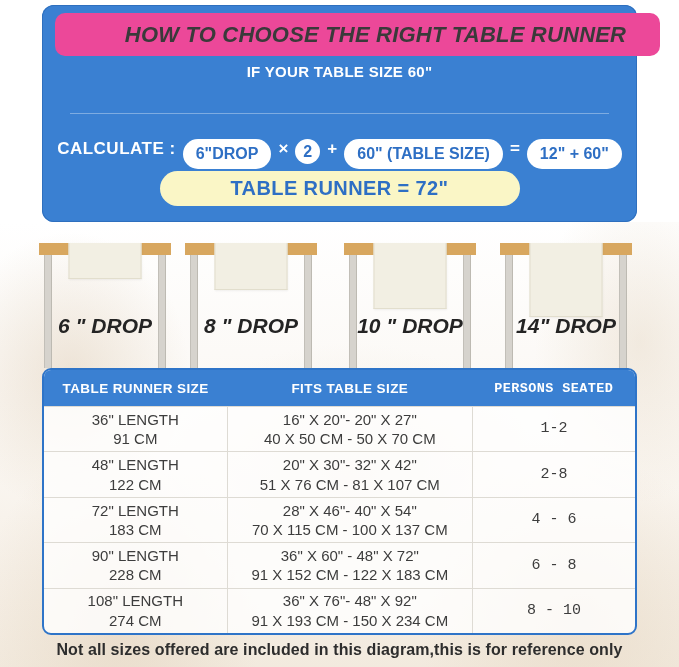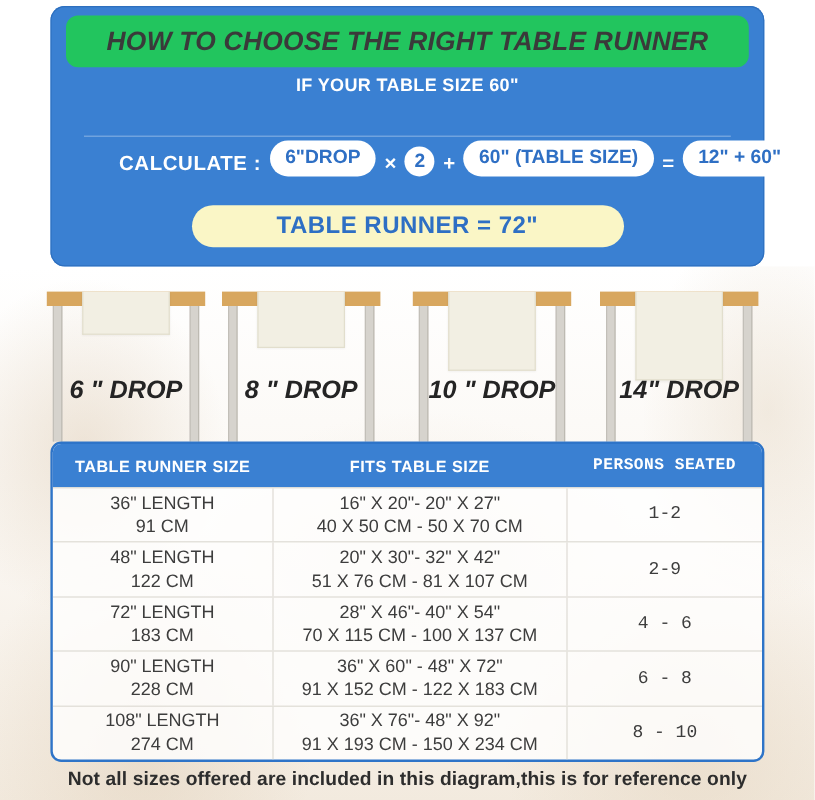--- a/index.html
+++ b/index.html
@@ -12,32 +12,32 @@
       radial-gradient(170px 200px at 70px 150px, rgba(214,192,163,0.38), transparent 70%),
       radial-gradient(150px 230px at 640px 120px, rgba(221,203,177,0.35), transparent 70%),
       radial-gradient(260px 180px at 350px 250px, rgba(228,213,192,0.30), transparent 72%),
       radial-gradient(200px 260px at 120px 400px, rgba(219,199,173,0.40), transparent 70%),
       radial-gradient(230px 240px at 580px 400px, rgba(224,206,181,0.42), transparent 70%),
       linear-gradient(180deg, rgba(255,255,255,0) 0%, rgba(244,236,225,0.55) 60%, rgba(238,227,211,0.75) 100%);}
 
   
   .banner{position:absolute;left:42px;top:5px;width:595px;height:217px;background:#3a80d2;
           border-radius:12px;box-shadow:0 0 0 1px #2e6fbe inset;}
-  .title-box{position:absolute;left:13px;top:8px;width:569px;height:43px;background:#22c55e;
-             border-radius:10px;display:flex;align-items:center;justify-content:center;}
+  .title-box{position:absolute;left:13px;top:8px;width:569px;height:43px;background:#ec4899;
+             border-radius:10px;display:flex;align-items:center;justify-content:center;padding-left:36px;}
   .title-box h1{margin:0;font-size:22px;font-weight:bold;font-style:italic;color:#3a3a3a;
                 letter-spacing:0.2px;white-space:nowrap;}
   .intro-line{position:absolute;left:0;width:100%;text-align:center;color:#ffffff;
               font-weight:bold;margin:0;}
   .intro-1{top:58px;font-size:15px;letter-spacing:0.3px;}
   .intro-2{top:80px;font-size:15px;letter-spacing:0.2px;}
   .divider{position:absolute;left:28px;top:108px;width:539px;height:1px;
            background:rgba(255,255,255,0.35);}
-  .formula{position:absolute;left:0;top:108px;width:100%;height:34px;display:flex;
-           align-items:flex-end;justify-content:center;gap:7px;margin-left:42px;}
+  .formula{position:absolute;left:0;top:134px;width:100%;height:34px;display:flex;
+           align-items:flex-start;justify-content:center;gap:7px;}
   .calc-label{color:#ffffff;font-weight:bold;font-size:17px;letter-spacing:0.5px;white-space:nowrap;}
   .pill{background:#ffffff;color:#2e6fc4;font-weight:bold;font-size:16px;line-height:1;
         padding:7px 13px;border-radius:999px;white-space:nowrap;}
   .pill.circle{width:13px;height:13px;padding:6px;display:flex;align-items:center;
                justify-content:center;border-radius:50%;}
   .op{color:#ffffff;font-weight:bold;font-size:17px;}
   .result-pill{position:absolute;left:50%;top:166px;transform:translateX(-50%);width:360px;
                height:35px;background:#faf6c6;color:#2e6fc4;font-weight:bold;font-size:20px;
                letter-spacing:0.4px;border-radius:999px;display:flex;align-items:center;
                justify-content:center;white-space:nowrap;}
@@ -155,21 +155,21 @@
 
     <div class="st-row">
       <div class="cell col1">
         <div>48" LENGTH</div>
         <div>122 CM</div>
       </div>
       <div class="cell col2">
         <div>20" X 30"- 32" X 42"</div>
         <div>51 X 76 CM - 81 X 107 CM</div>
       </div>
-      <div class="cell col3 persons">2-9</div>
+      <div class="cell col3 persons">2-8</div>
     </div>
 
     <div class="st-row">
       <div class="cell col1">
         <div>72" LENGTH</div>
         <div>183 CM</div>
       </div>
       <div class="cell col2">
         <div>28" X 46"- 40" X 54"</div>
         <div>70 X 115 CM - 100 X 137 CM</div>

